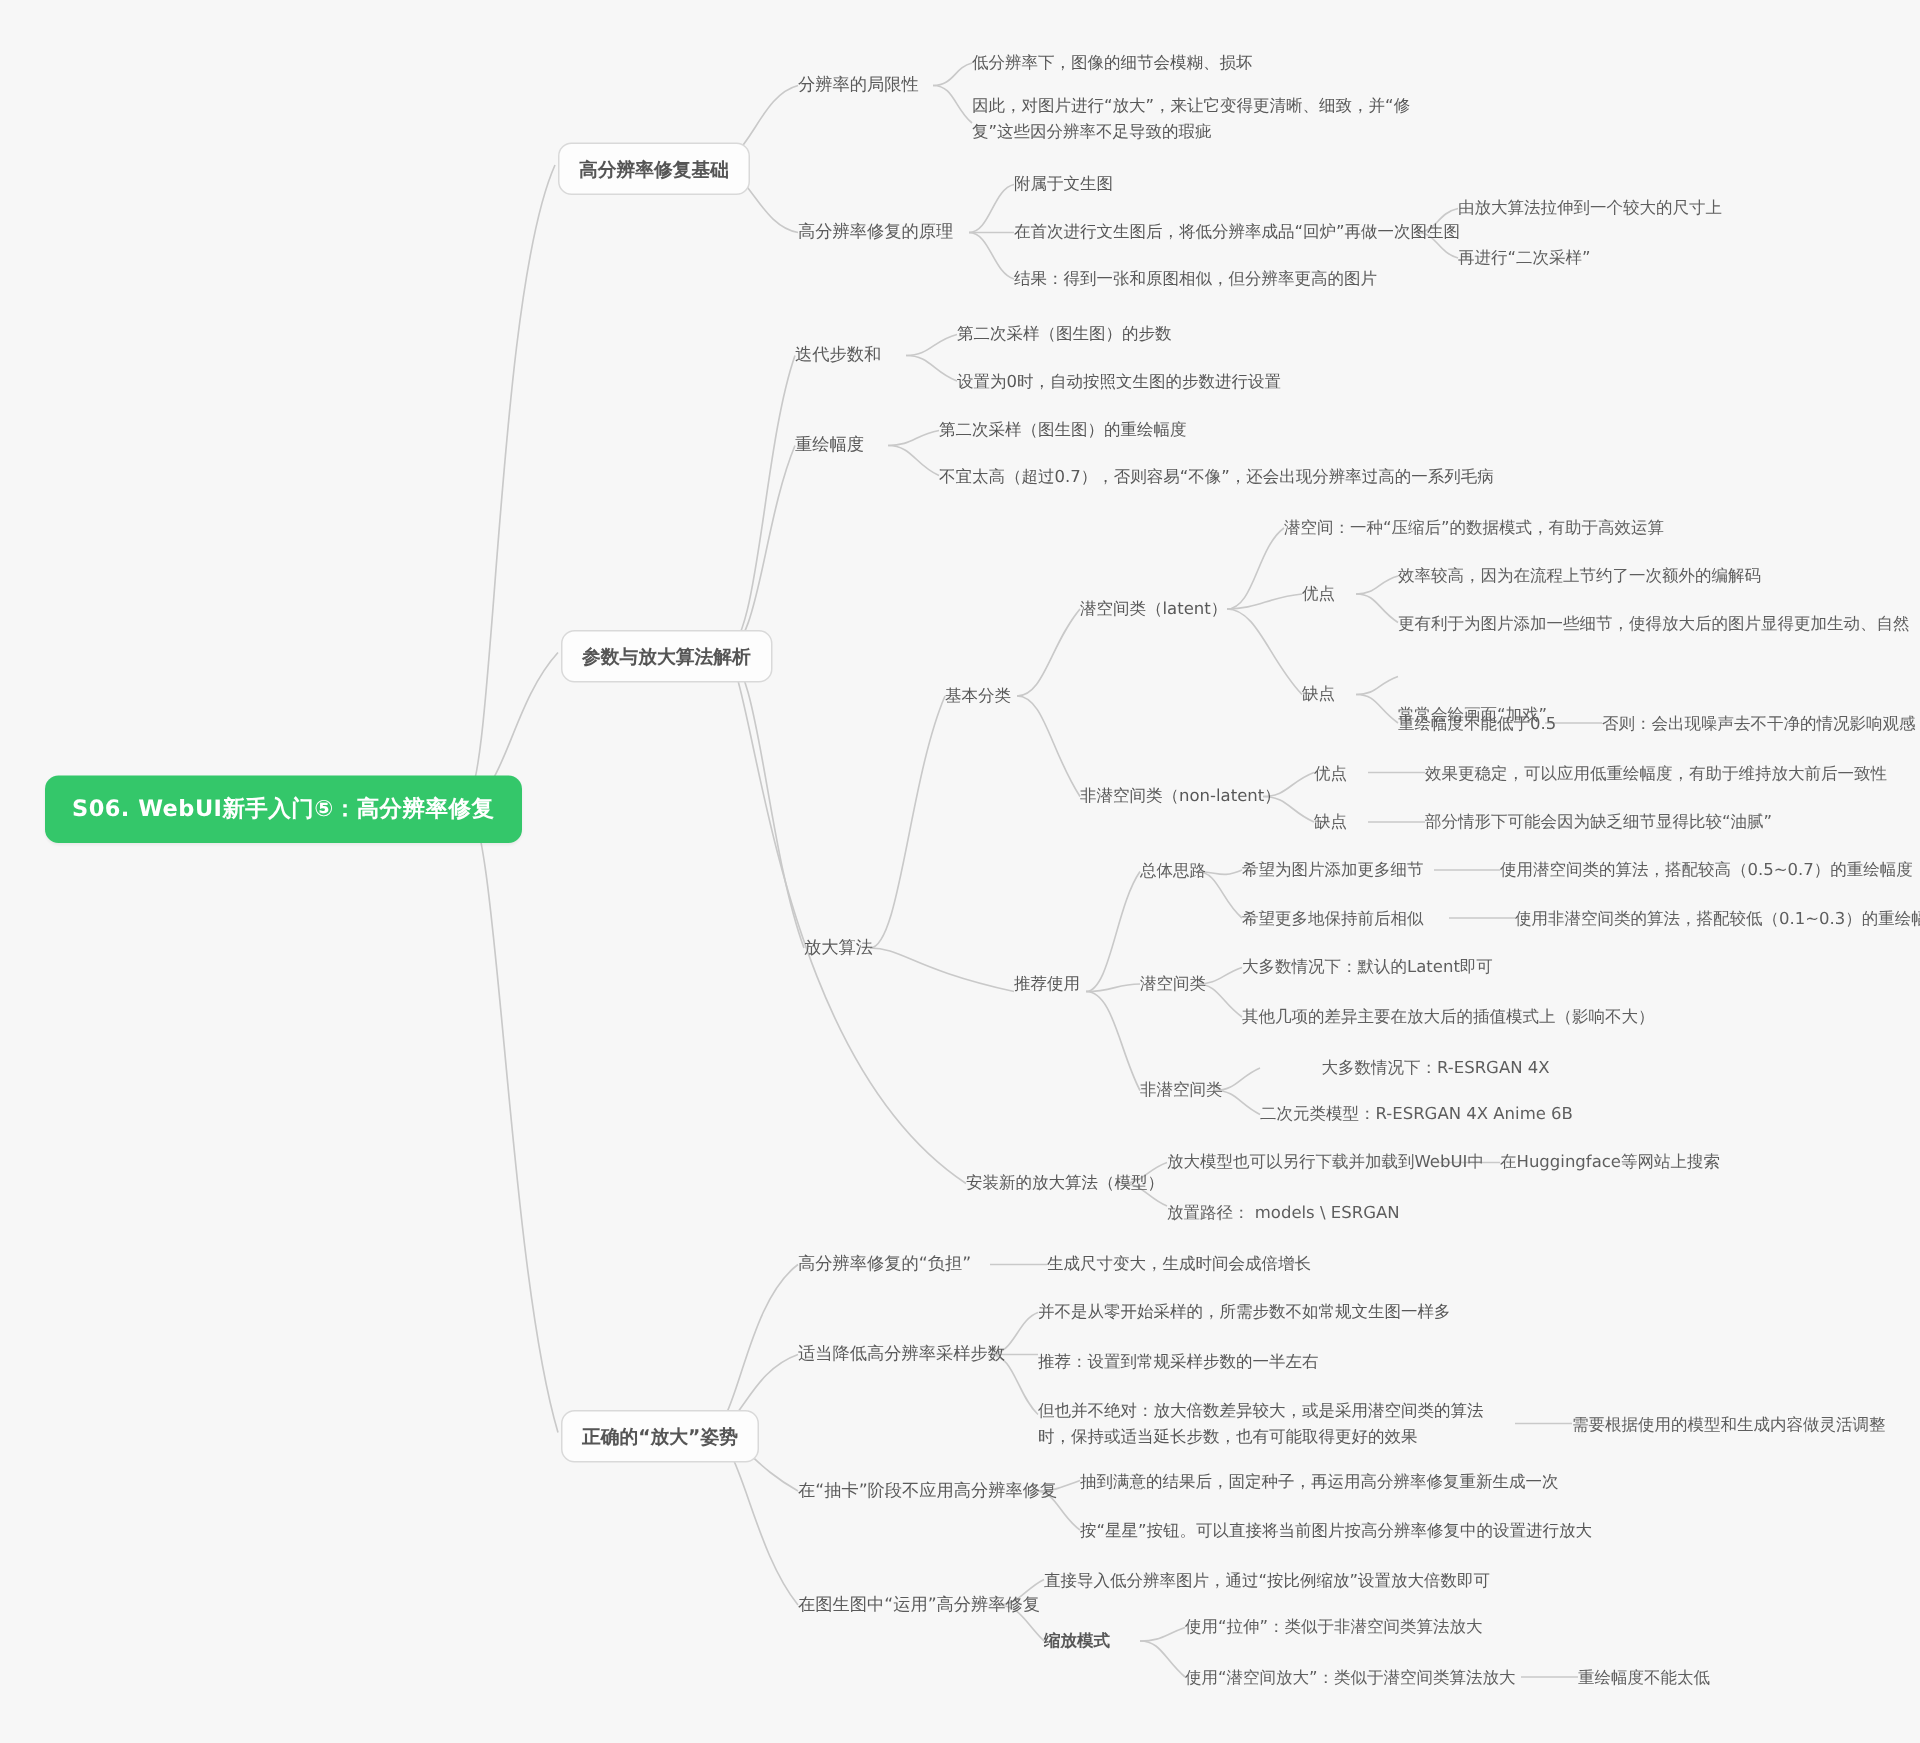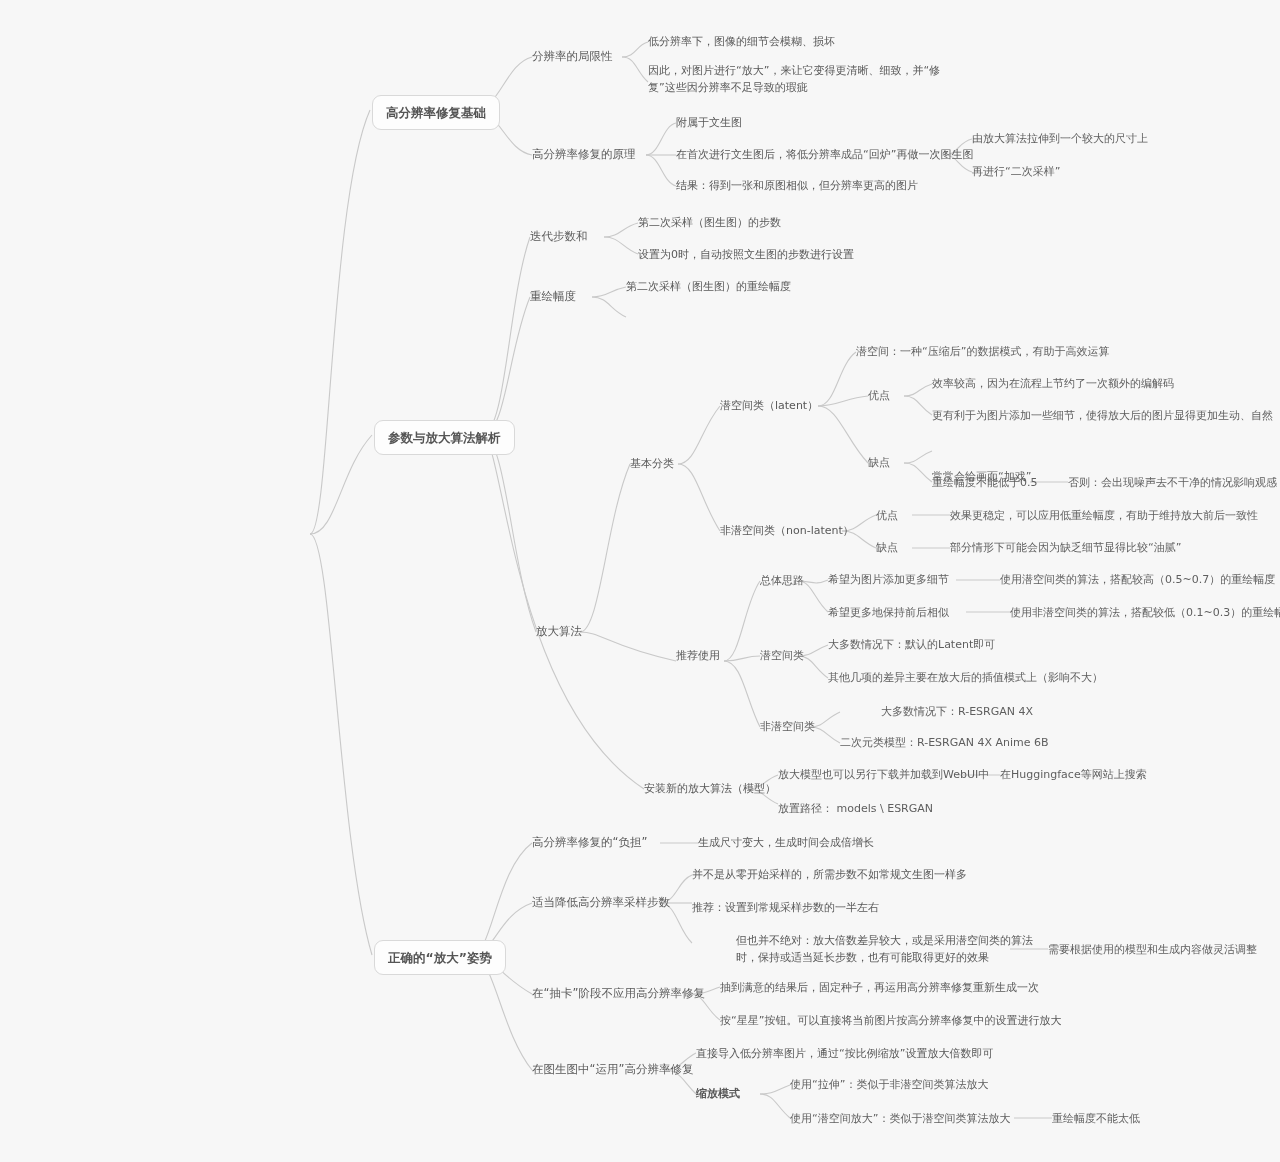--- a/index.html
+++ b/index.html
@@ -139,40 +139,42 @@
   <path d="M690,994 C704,994 706,1010 720,1020"></path>
 
   <path d="M664,1070 C680,1070 682,1060 696,1053"></path>
   <path d="M664,1070 C680,1070 682,1080 696,1094"></path>
 
   <path d="M760,1094 C774,1094 776,1090 790,1085"></path>
   <path d="M760,1094 C774,1094 776,1106 790,1118"></path>
   <line x1="1014" y1="1118" x2="1052" y2="1118"></line>
 </svg>
 
+<div class="node root" style="left:30px;top:517px;">S06. WebUI新手入门⑤：高分辨率修复</div>
 
 <div class="node lvl1" style="left:372px;top:95px;">高分辨率修复基础</div>
 <div class="node lvl2" style="left:532px;top:48px;">分辨率的局限性</div>
 <div class="node lvl3" style="left:648px;top:33px;">低分辨率下，图像的细节会模糊、损坏</div>
 <div class="node lvl3 wrap" style="left:648px;top:62px;width:315px;">因此，对图片进行“放大”，来让它变得更清晰、细致，并“修复”这些因分辨率不足导致的瑕疵</div>
 <div class="node lvl2" style="left:532px;top:146px;">高分辨率修复的原理</div>
 <div class="node lvl3" style="left:676px;top:114px;">附属于文生图</div>
 <div class="node lvl3" style="left:676px;top:146px;">在首次进行文生图后，将低分辨率成品“回炉”再做一次图生图</div>
 <div class="node lvl4" style="left:972px;top:130px;">由放大算法拉伸到一个较大的尺寸上</div>
 <div class="node lvl4" style="left:972px;top:163px;">再进行“二次采样”</div>
 <div class="node lvl3" style="left:676px;top:177px;">结果：得到一张和原图相似，但分辨率更高的图片</div>
 
 <div class="node lvl1" style="left:374px;top:420px;">参数与放大算法解析</div>
 
 <div class="node lvl2" style="left:530px;top:228px;">迭代步数和</div>
 <div class="node lvl3" style="left:638px;top:214px;">第二次采样（图生图）的步数</div>
 <div class="node lvl3" style="left:638px;top:246px;">设置为0时，自动按照文生图的步数进行设置</div>
 
 <div class="node lvl2" style="left:530px;top:288px;">重绘幅度</div>
 <div class="node lvl3" style="left:626px;top:278px;">第二次采样（图生图）的重绘幅度</div>
+<div class="node lvl3" style="left:626px;top:309px;">不宜太高（超过0.7），否则容易“不像”，还会出现分辨率过高的一系列毛病</div>
 
 <div class="node lvl2" style="left:536px;top:623px;">放大算法</div>
 
 <div class="node lvl3" style="left:630px;top:455px;">基本分类</div>
 <div class="node lvl3" style="left:720px;top:397px;">潜空间类（latent）</div>
 <div class="node lvl4" style="left:856px;top:343px;">潜空间：一种“压缩后”的数据模式，有助于高效运算</div>
 <div class="node lvl4" style="left:868px;top:387px;">优点</div>
 <div class="node lvl4" style="left:932px;top:375px;">效率较高，因为在流程上节约了一次额外的编解码</div>
 <div class="node lvl4" style="left:932px;top:407px;">更有利于为图片添加一些细节，使得放大后的图片显得更加生动、自然</div>
 <div class="node lvl4" style="left:868px;top:454px;">缺点</div>
@@ -205,21 +207,21 @@
 <div class="node lvl4" style="left:778px;top:800px;">放置路径： models \ ESRGAN</div>
 
 <div class="node lvl1" style="left:374px;top:940px;">正确的“放大”姿势</div>
 
 <div class="node lvl2" style="left:532px;top:834px;">高分辨率修复的“负担”</div>
 <div class="node lvl3" style="left:698px;top:834px;">生成尺寸变大，生成时间会成倍增长</div>
 
 <div class="node lvl2" style="left:532px;top:894px;">适当降低高分辨率采样步数</div>
 <div class="node lvl3" style="left:692px;top:866px;">并不是从零开始采样的，所需步数不如常规文生图一样多</div>
 <div class="node lvl3" style="left:692px;top:899px;">推荐：设置到常规采样步数的一半左右</div>
-<div class="node lvl3 wrap" style="left:692px;top:932px;width:318px;margin-left:44px;">但也并不绝对：放大倍数差异较大，或是采用潜空间类的算法时，保持或适当延长步数，也有可能取得更好的效果</div>
+<div class="node lvl3 wrap" style="left:692px;top:932px;width:318px;">但也并不绝对：放大倍数差异较大，或是采用潜空间类的算法时，保持或适当延长步数，也有可能取得更好的效果</div>
 <div class="node lvl4" style="left:1048px;top:941px;">需要根据使用的模型和生成内容做灵活调整</div>
 
 <div class="node lvl2" style="left:532px;top:985px;">在“抽卡”阶段不应用高分辨率修复</div>
 <div class="node lvl3" style="left:720px;top:979px;">抽到满意的结果后，固定种子，再运用高分辨率修复重新生成一次</div>
 <div class="node lvl3" style="left:720px;top:1012px;">按“星星”按钮。可以直接将当前图片按高分辨率修复中的设置进行放大</div>
 
 <div class="node lvl2" style="left:532px;top:1061px;">在图生图中“运用”高分辨率修复</div>
 <div class="node lvl3" style="left:696px;top:1045px;">直接导入低分辨率图片，通过“按比例缩放”设置放大倍数即可</div>
 <div class="node lvl3" style="left:696px;top:1085px;font-weight:bold;">缩放模式</div>
 <div class="node lvl4" style="left:790px;top:1076px;">使用“拉伸”：类似于非潜空间类算法放大</div>

